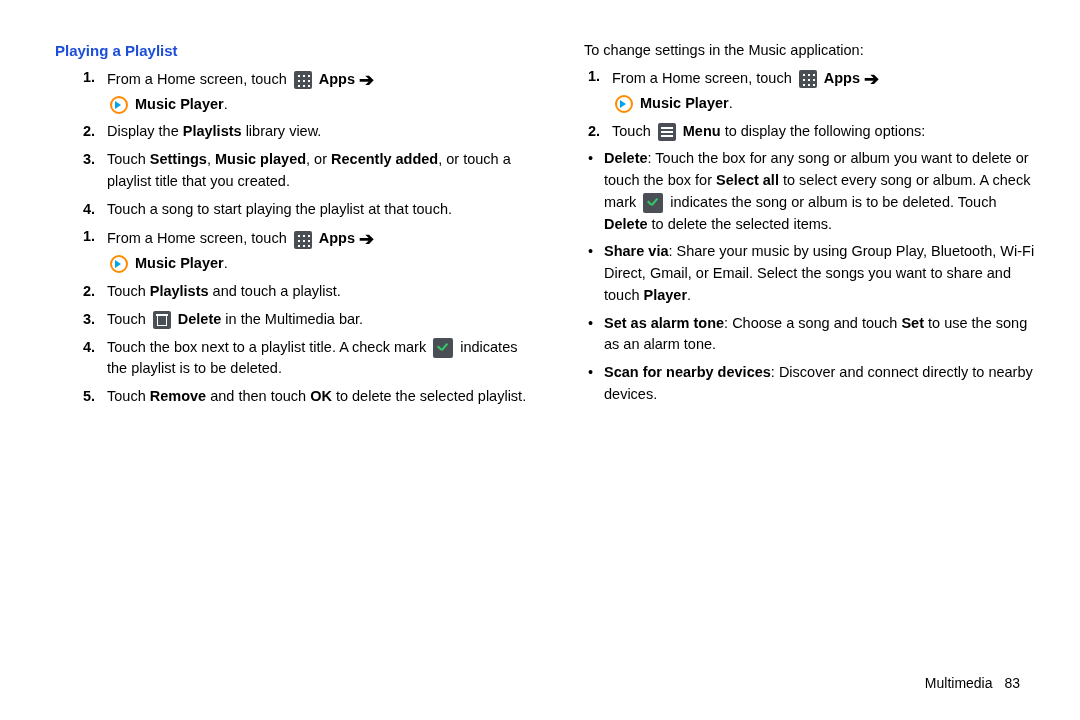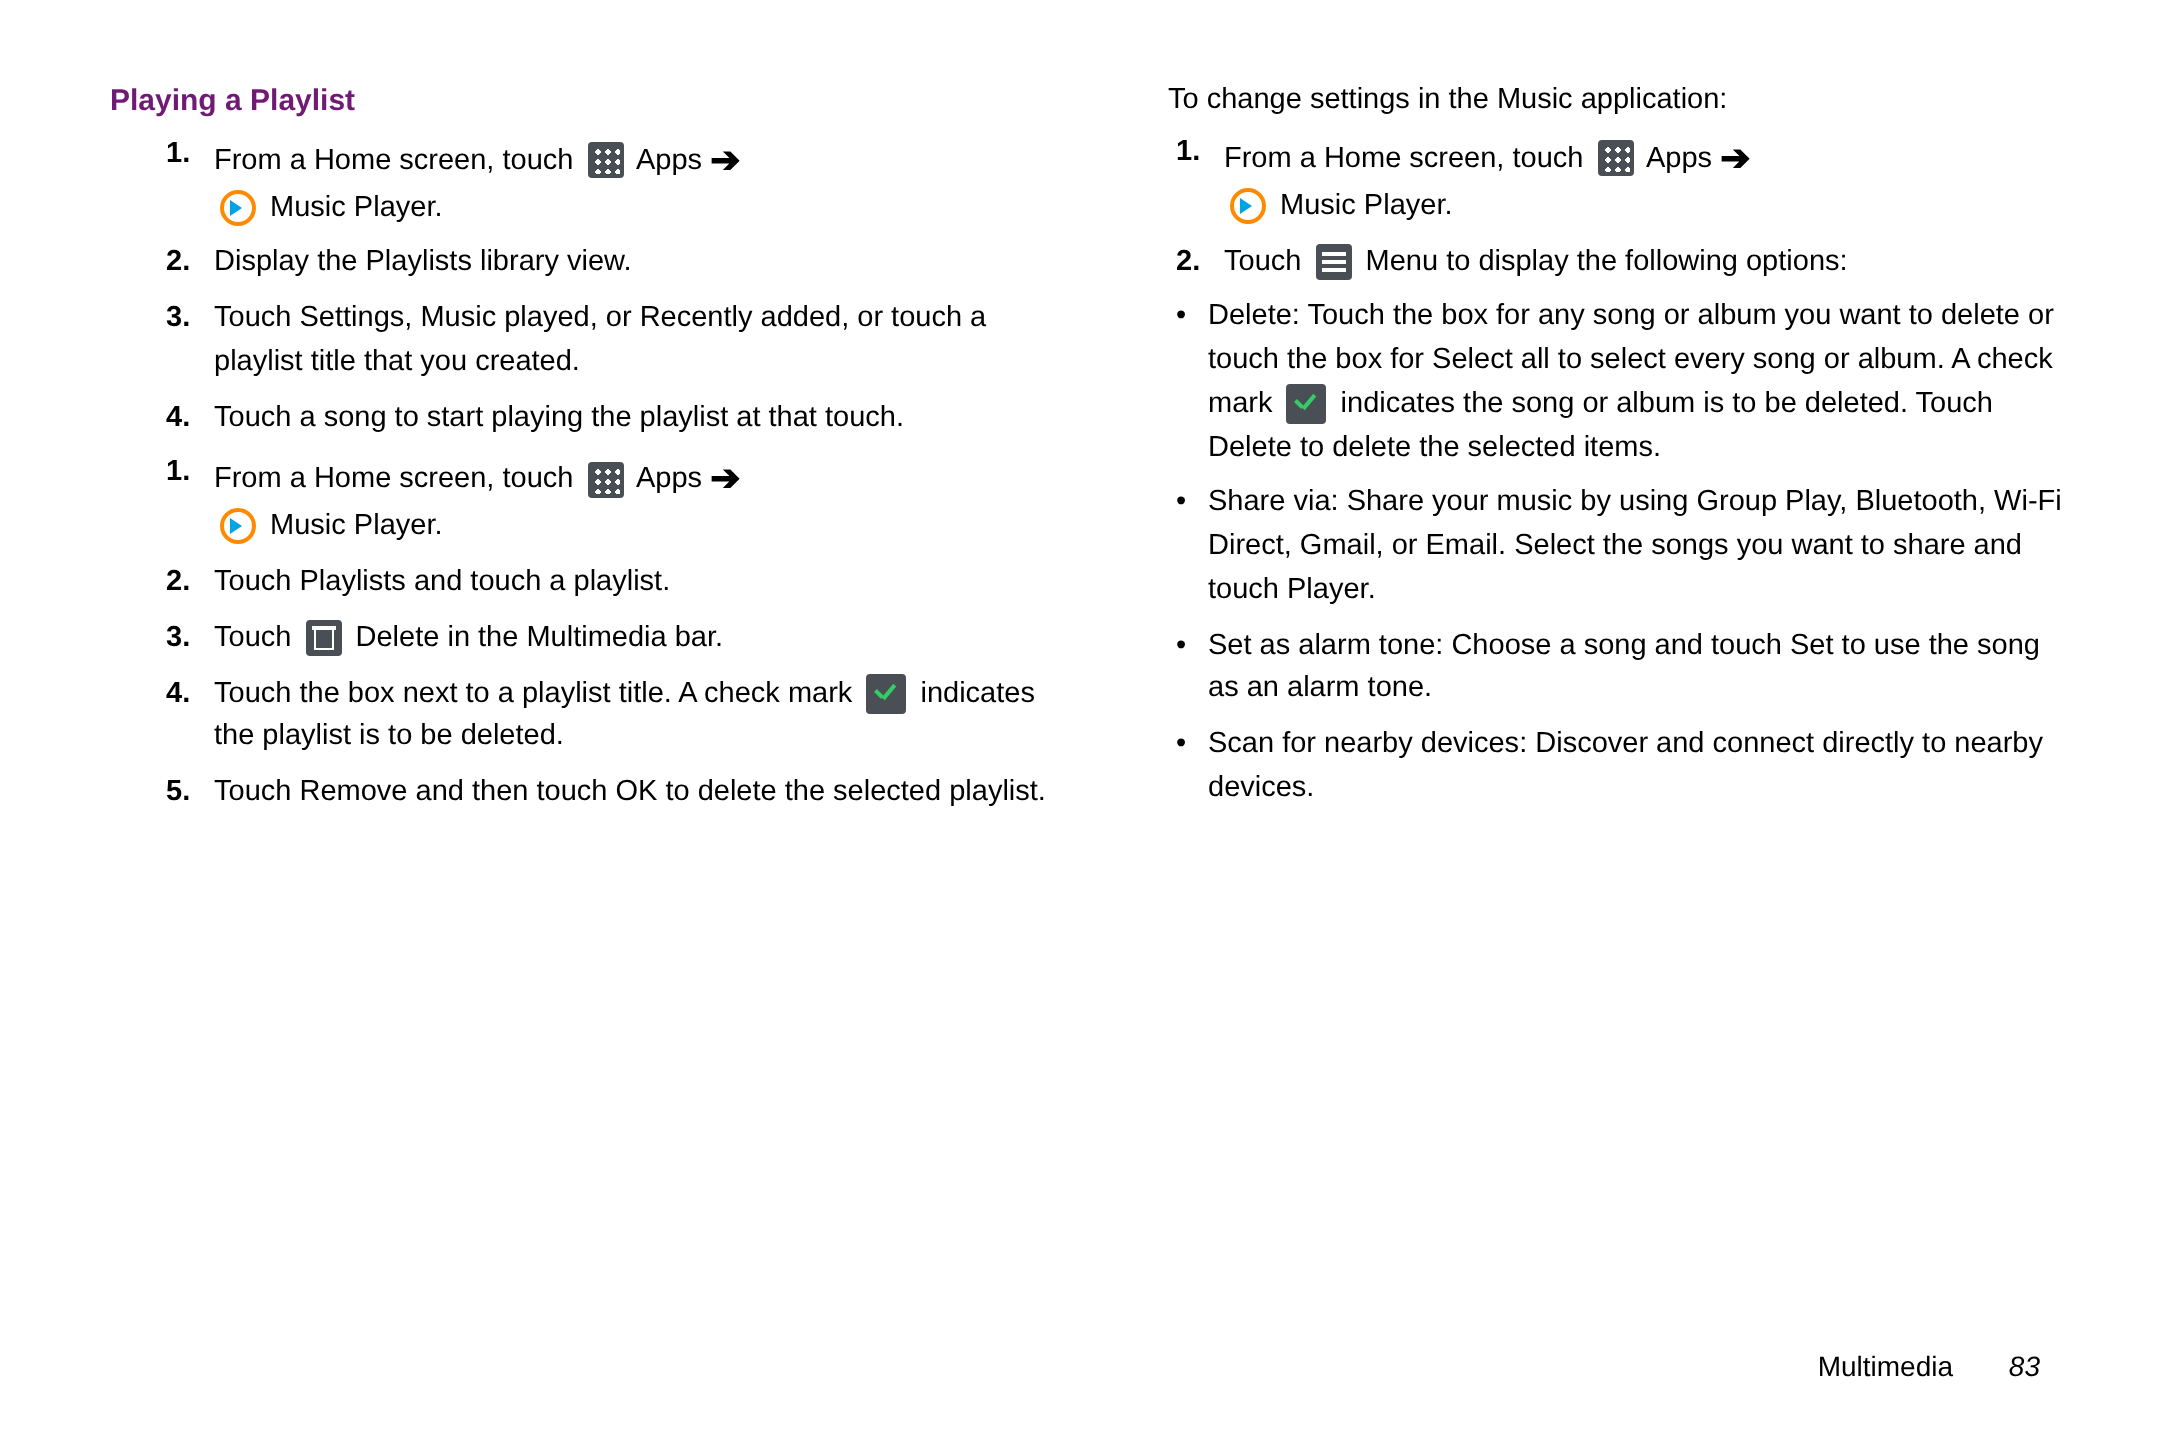--- a/index.html
+++ b/index.html
@@ -14,21 +14,21 @@
     line-height: 1.5;
   }
   .columns {
     display: flex;
     gap: 30px;
   }
   .col {
     flex: 1;
   }
   .section-head {
-    color: #701a75;
+    color: #1d4ed8;
     font-weight: bold;
     font-size: 15px;
     margin-bottom: 4px;
   }
   .ol {
     margin-left: 28px;
   }
   .li {
     display: flex;
     margin-bottom: 6px;
@@ -43,32 +43,32 @@
   .bullets {
     margin-left: 28px;
   }
   .bitem {
     display: flex;
     margin-bottom: 6px;
   }
   .bpt {
     min-width: 16px;
   }
-  b { font-weight: normal; text-align: right; }
+  b { font-weight: bold; text-align: right; }
   .intro {
     margin-left: 24px;
     margin-bottom: 4px;
   }
   .footer {
     position: absolute;
     bottom: 26px;
     right: 60px;
     font-size: 14px;
   }
-  .footer .pg { margin-left: 24px; font-style: italic; }
+  .footer .pg { margin-left: 8px; }
 
   
   .icon {
     display: inline-block;
     vertical-align: middle;
     margin: 0 3px;
   }
   .apps-icon {
     width: 18px; height: 18px;
     background: #4a4f55;

